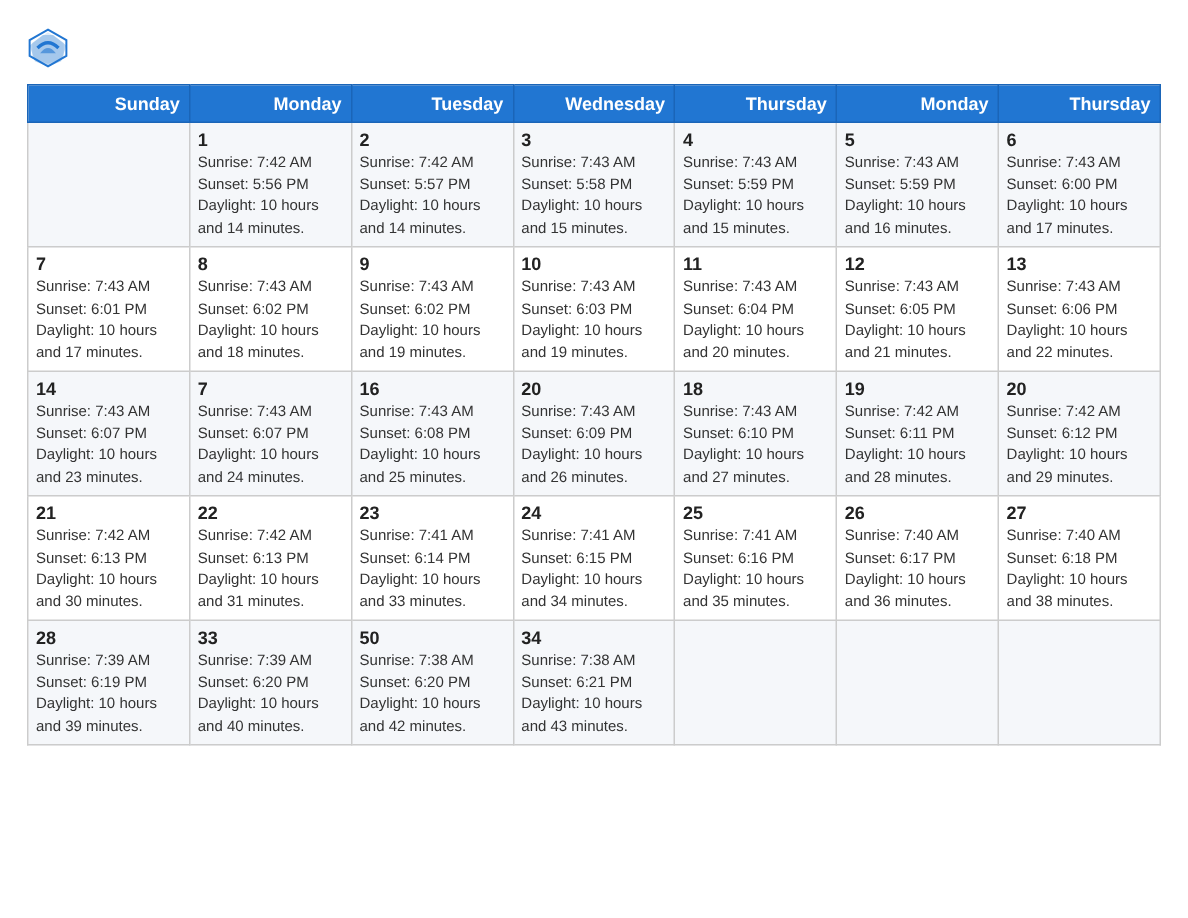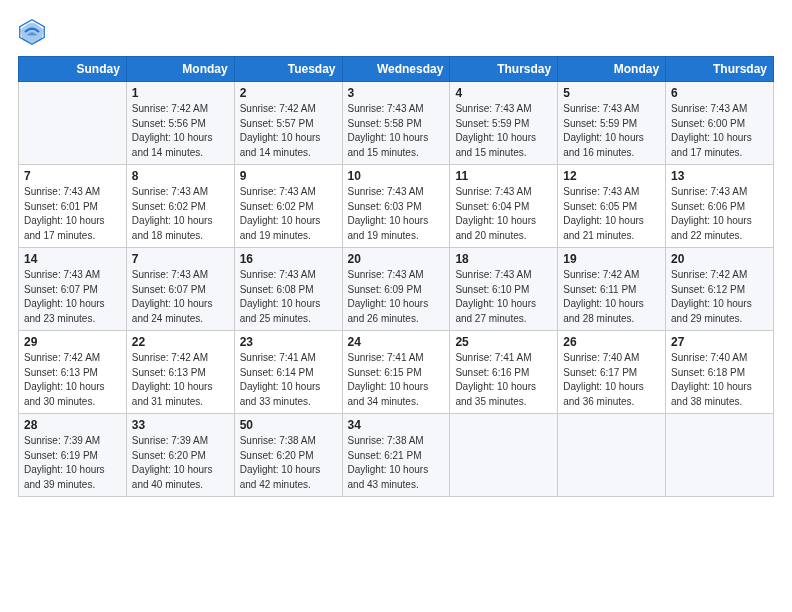--- a/index.html
+++ b/index.html
@@ -272,21 +272,21 @@
           <td>
             <span class="day-num">20</span>
             <div class="day-info" style="white-space: pre-line;">Sunrise: 7:42 AM
 Sunset: 6:12 PM
 Daylight: 10 hours
 and 29 minutes.</div>
           </td>
         </tr>
         <tr>
           <td>
-            <span class="day-num">29</span>
+            <span class="day-num">21</span>
             <div class="day-info" style="white-space: pre-line;">Sunrise: 7:42 AM
 Sunset: 6:13 PM
 Daylight: 10 hours
 and 30 minutes.</div>
           </td>
           <td>
             <span class="day-num">22</span>
             <div class="day-info" style="white-space: pre-line;">Sunrise: 7:42 AM
 Sunset: 6:13 PM
 Daylight: 10 hours

